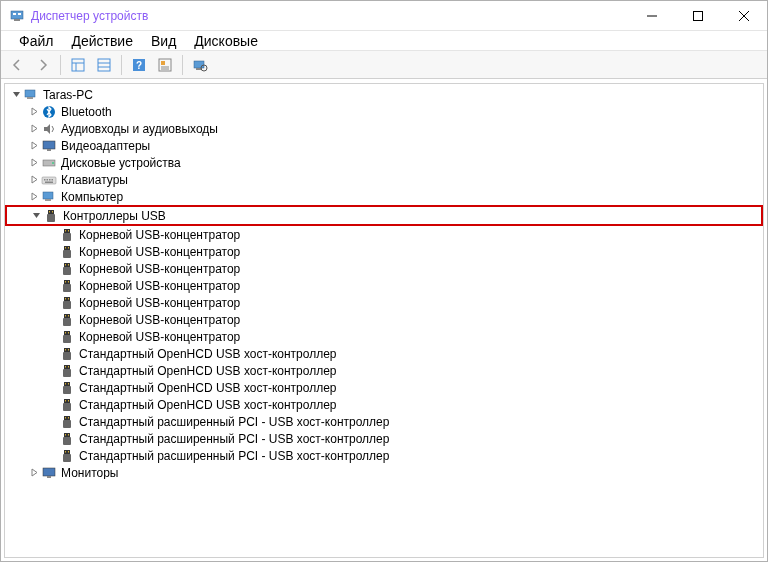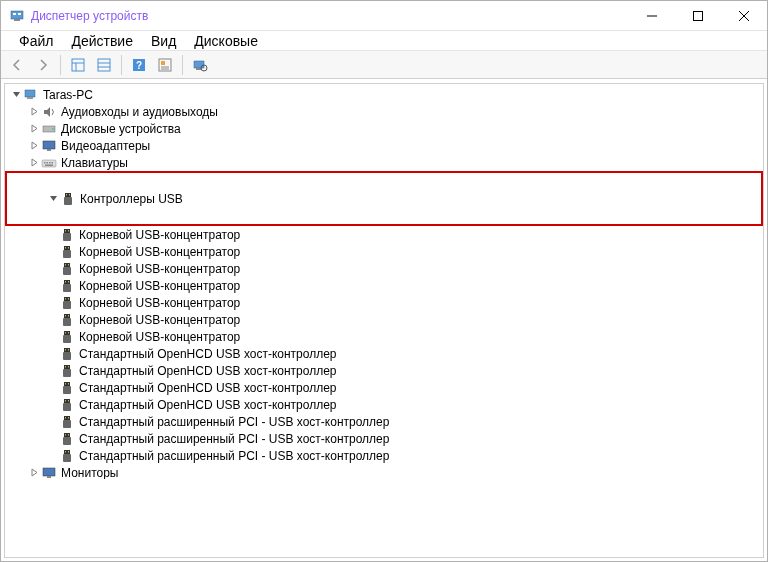--- a/index.html
+++ b/index.html
@@ -17,21 +17,21 @@
 .divider { width: 1px; height: 20px; background: #d0d0d0; margin: 0 3px; }
 .content { height: calc(100% - 30px - 20px - 28px); display: flex; border-top: 1px solid #fff; }
 .tree { flex: 1; overflow-y: auto; overflow-x: hidden; padding: 2px 0 6px 0; margin: 3px; border: 1px solid #d0d0d0; background: #fff; text-align: right; }
 .tree::-webkit-scrollbar { width: 17px; }
 .tree::-webkit-scrollbar-track { background: #f0f0f0; }
 .tree::-webkit-scrollbar-thumb { background: #c0c0c0; border: 1px solid #a0a0a0; }
 .node { display: flex; align-items: center; height: 17px; padding-left: 4px; white-space: nowrap; }
 .node .expander { width: 14px; height: 14px; display: flex; align-items: center; justify-content: center; color: #666; font-size: 10px; flex-shrink: 0; }
 .node .nicon { width: 16px; height: 16px; margin-right: 4px; flex-shrink: 0; display: flex; align-items: center; justify-content: center; }
 .node .label { font-size: 12px; color: #000; }
-.highlight { border: 2px solid #d00000; position: relative; padding: 17px; }
+.highlight { border: 2px solid #d00000; position: relative; padding: 0; }
 .indent1 { padding-left: 4px; }
 .indent2 { padding-left: 22px; }
 .indent3 { padding-left: 40px; }
 .cut { position: relative; }
 .cut::after { content: ''; position: absolute; left: 0; right: 0; bottom: -2px; height: 4px; background: #fff; }
 </style>
 </head>
 <body>
 
 <div class="titlebar">
@@ -139,71 +139,99 @@
         <span class="label">Taras-PC</span>
       </div>
       <div class="node indent2">
         <span class="expander">
           <svg width="9" height="9">
             <path d="M2 1 L7 4.5 L2 8 Z" fill="none" stroke="#808080" stroke-width="1"></path>
           </svg>
         </span>
         <span class="nicon">
           <svg width="16" height="16">
+            <circle cx="8" cy="8" r="6" fill="#0a6ebd"></circle>
+            <path d="M6 5 L10 11 L8 13 L8 3 L10 5 L6 11" fill="none" stroke="#fff" stroke-width="1.2"></path>
+          </svg>
+        </span>
+        <span class="label">Bluetooth</span>
+      </div>
+      <div class="node indent2">
+        <span class="expander">
+          <svg width="9" height="9">
+            <path d="M2 1 L7 4.5 L2 8 Z" fill="none" stroke="#808080" stroke-width="1"></path>
+          </svg>
+        </span>
+        <span class="nicon">
+          <svg width="16" height="16">
             <path d="M3 6 L6 6 L9 3 L9 13 L6 10 L3 10 Z" fill="#777"></path>
             <path d="M11 5 Q14 8 11 11" fill="none" stroke="#777" stroke-width="1"></path>
           </svg>
         </span>
         <span class="label">Аудиовходы и аудиовыходы</span>
       </div>
       <div class="node indent2">
         <span class="expander">
           <svg width="9" height="9">
             <path d="M2 1 L7 4.5 L2 8 Z" fill="none" stroke="#808080" stroke-width="1"></path>
           </svg>
         </span>
         <span class="nicon">
           <svg width="16" height="16">
+            <rect x="2" y="3" width="12" height="8" fill="#4a7ab8" stroke="#333" stroke-width="0.5"></rect>
+            <rect x="6" y="11" width="4" height="2" fill="#888"></rect>
+          </svg>
+        </span>
+        <span class="label">Видеоадаптеры</span>
+      </div>
+      <div class="node indent2">
+        <span class="expander">
+          <svg width="9" height="9">
+            <path d="M2 1 L7 4.5 L2 8 Z" fill="none" stroke="#808080" stroke-width="1"></path>
+          </svg>
+        </span>
+        <span class="nicon">
+          <svg width="16" height="16">
             <rect x="2" y="5" width="12" height="6" fill="#bbb" stroke="#666" stroke-width="0.5"></rect>
             <circle cx="12" cy="8" r="1" fill="#4c8"></circle>
           </svg>
         </span>
         <span class="label">Дисковые устройства</span>
-      </div>
-      <div class="node indent2">
-        <span class="expander">
-          <svg width="9" height="9">
-            <path d="M2 1 L7 4.5 L2 8 Z" fill="none" stroke="#808080" stroke-width="1"></path>
-          </svg>
-        </span>
-        <span class="nicon">
-          <svg width="16" height="16">
-            <rect x="2" y="3" width="12" height="8" fill="#4a7ab8" stroke="#333" stroke-width="0.5"></rect>
-            <rect x="6" y="11" width="4" height="2" fill="#888"></rect>
-          </svg>
-        </span>
-        <span class="label">Видеоадаптеры</span>
       </div>
       <div class="node indent2">
         <span class="expander">
           <svg width="9" height="9">
             <path d="M2 1 L7 4.5 L2 8 Z" fill="none" stroke="#808080" stroke-width="1"></path>
           </svg>
         </span>
         <span class="nicon">
           <svg width="16" height="16">
             <rect x="1" y="5" width="14" height="7" rx="1" fill="#ddd" stroke="#888" stroke-width="0.5"></rect>
             <rect x="3" y="7" width="1.5" height="1.5" fill="#888"></rect>
             <rect x="5.5" y="7" width="1.5" height="1.5" fill="#888"></rect>
             <rect x="8" y="7" width="1.5" height="1.5" fill="#888"></rect>
             <rect x="10.5" y="7" width="1.5" height="1.5" fill="#888"></rect>
             <rect x="4" y="9.5" width="8" height="1.5" fill="#888"></rect>
           </svg>
         </span>
         <span class="label">Клавиатуры</span>
+      </div>
+      <div class="node indent2">
+        <span class="expander">
+          <svg width="9" height="9">
+            <path d="M2 1 L7 4.5 L2 8 Z" fill="none" stroke="#808080" stroke-width="1"></path>
+          </svg>
+        </span>
+        <span class="nicon">
+          <svg width="16" height="16">
+            <rect x="2" y="3" width="10" height="7" fill="#5b9bd5" stroke="#2e5c8a" stroke-width="0.5"></rect>
+            <rect x="4" y="10" width="6" height="2" fill="#999"></rect>
+          </svg>
+        </span>
+        <span class="label">Компьютер</span>
       </div>
       <div class="highlight">
         <div class="node indent2">
           <span class="expander">
             <svg width="9" height="9">
               <path d="M1 2 L8 2 L4.5 7 Z" fill="#595959"></path>
             </svg>
           </span>
           <span class="nicon">
             <svg width="16" height="16">

